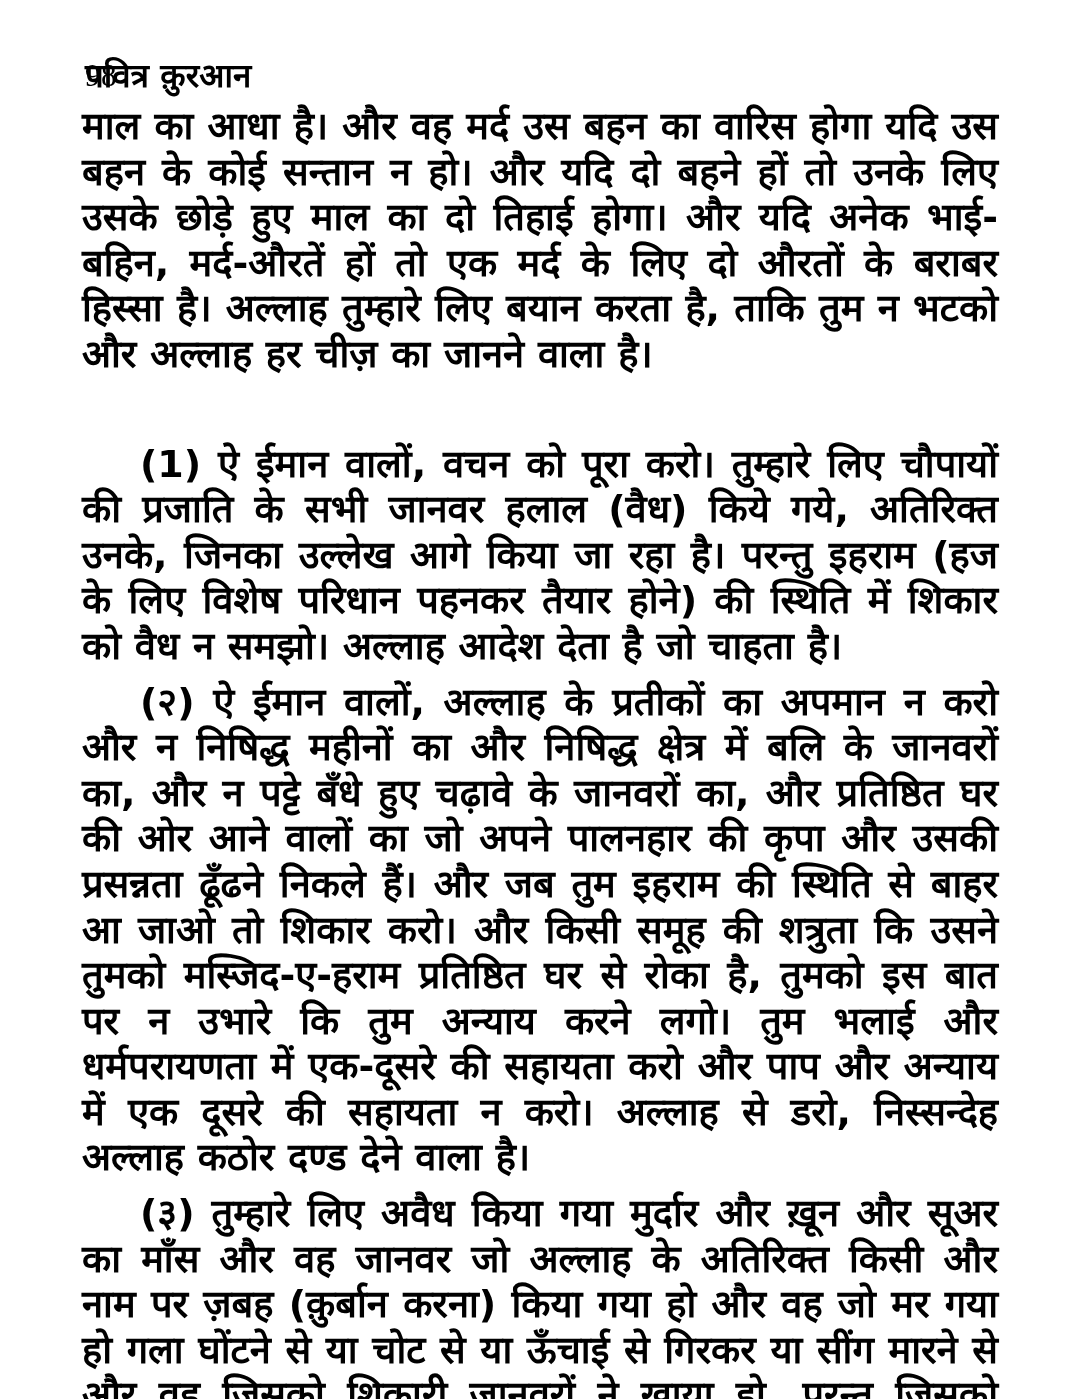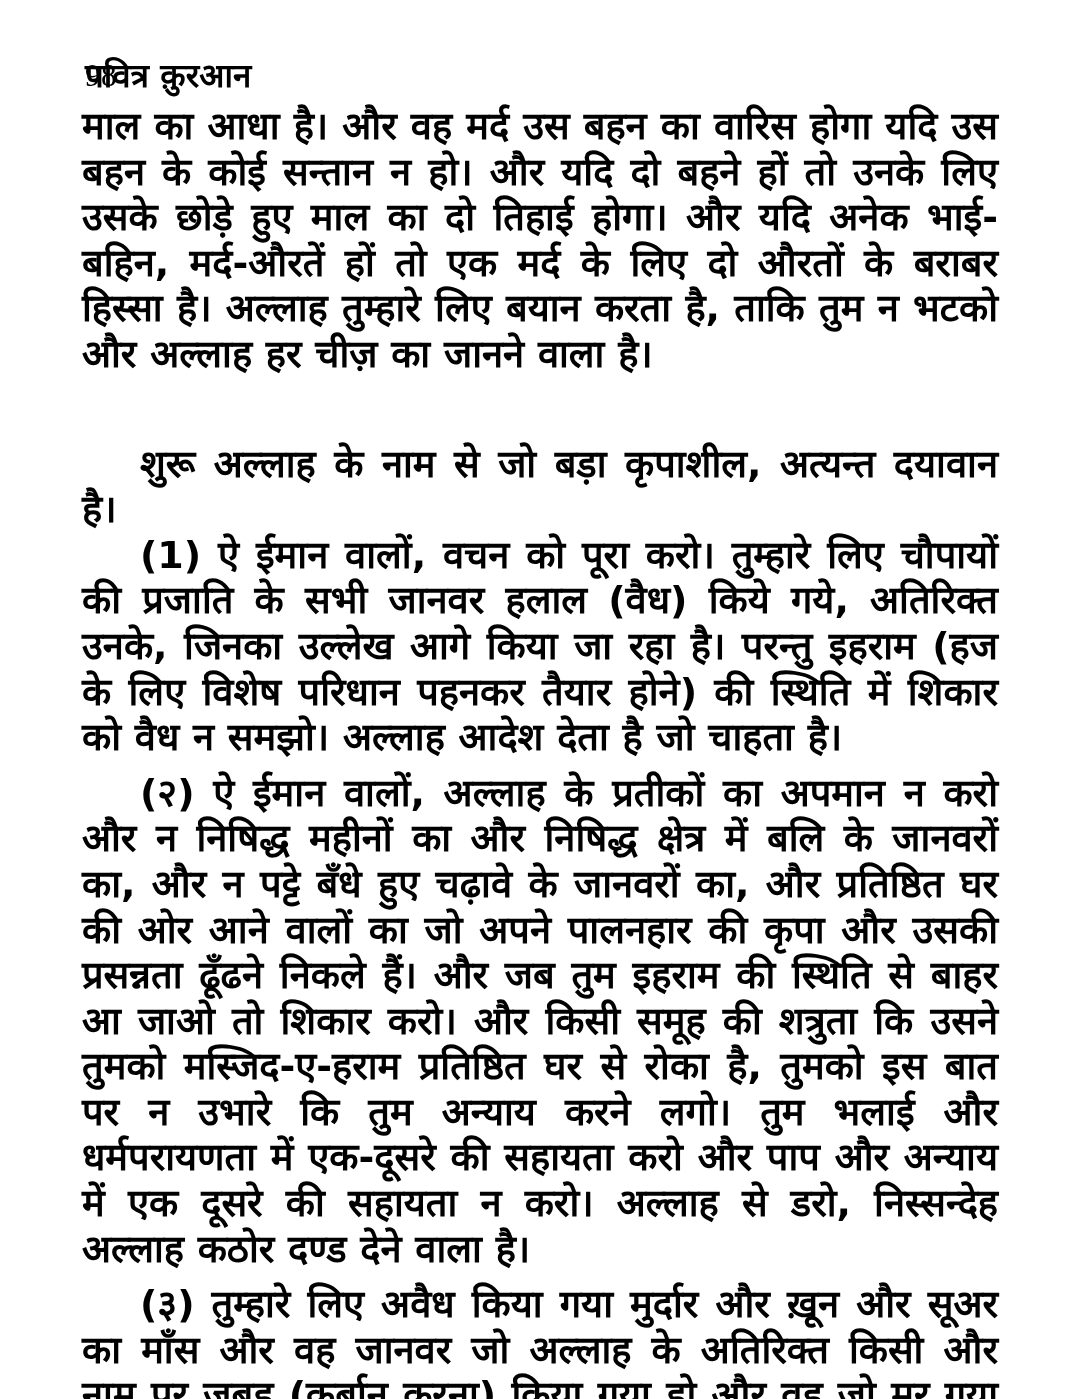--- a/index.html
+++ b/index.html
@@ -105,21 +105,20 @@
 
   <div class="textblock">
 
     <p class="para noindent lastline-left">माल का आधा है। और वह मर्द उस बहन का वारिस होगा यदि उस बहन के कोई सन्तान न हो। और यदि दो बहने हों तो उनके लिए उसके छोड़े हुए माल का दो तिहाई होगा। और यदि अनेक भाई-बहिन, मर्द-औरतें हों तो एक मर्द के लिए दो औरतों के बराबर हिस्सा है। अल्लाह तुम्हारे लिए बयान करता है, ताकि तुम न भटको और अल्लाह हर चीज़ का जानने वाला है।</p>
 
     <div class="gap-before-title"></div>
 
 
     <div class="gap-after-title"></div>
 
-    <p class="para indent lastline-left">शुरू अल्लाह के नाम से जो बड़ा कृपाशील, अत्यन्त दयावान है।</p>
 
     <p class="para indent lastline-left"><span class="vnum">(1)</span> <span>ऐ ईमान वालों, वचन को पूरा करो। तुम्हारे लिए चौपायों की प्रजाति के सभी जानवर हलाल (वैध) किये गये, अतिरिक्त उनके, जिनका उल्लेख आगे किया जा रहा है। परन्तु इहराम (हज के लिए विशेष परिधान पहनकर तैयार होने) की स्थिति में शिकार को वैध न समझो। अल्लाह आदेश देता है जो चाहता है।</span></p>
 
     <div class="gap-small"></div>
 
     <p class="para indent lastline-left"><span class="vnum">(२)</span> <span>ऐ ईमान वालों, अल्लाह के प्रतीकों का अपमान न करो और न निषिद्ध महीनों का और निषिद्ध क्षेत्र में बलि के जानवरों का, और न पट्टे बँधे हुए चढ़ावे के जानवरों का, और प्रतिष्ठित घर की ओर आने वालों का जो अपने पालनहार की कृपा और उसकी प्रसन्नता ढूँढने निकले हैं। और जब तुम इहराम की स्थिति से बाहर आ जाओ तो शिकार करो। और किसी समूह की शत्रुता कि उसने तुमको मस्जिद-ए-हराम प्रतिष्ठित घर से रोका है, तुमको इस बात पर न उभारे कि तुम अन्याय करने लगो। तुम भलाई और धर्मपरायणता में एक-दूसरे की सहायता करो और पाप और अन्याय में एक दूसरे की सहायता न करो। अल्लाह से डरो, निस्सन्देह अल्लाह कठोर दण्ड देने वाला है।</span></p>
 
     <div class="gap-small"></div>
 
     <p class="para indent lastline-left"><span class="vnum">(३)</span> <span>तुम्हारे लिए अवैध किया गया मुर्दार और ख़ून और सूअर का माँस और वह जानवर जो अल्लाह के अतिरिक्त किसी और नाम पर ज़बह (क़ुर्बान करना) किया गया हो और वह जो मर गया हो गला घोंटने से या चोट से या ऊँचाई से गिरकर या सींग मारने से और वह जिसको शिकारी जानवरों ने खाया हो, परन्तु जिसको तुमने ज़बह कर लिया, और वह जो किसी स्थान पर</span></p>

